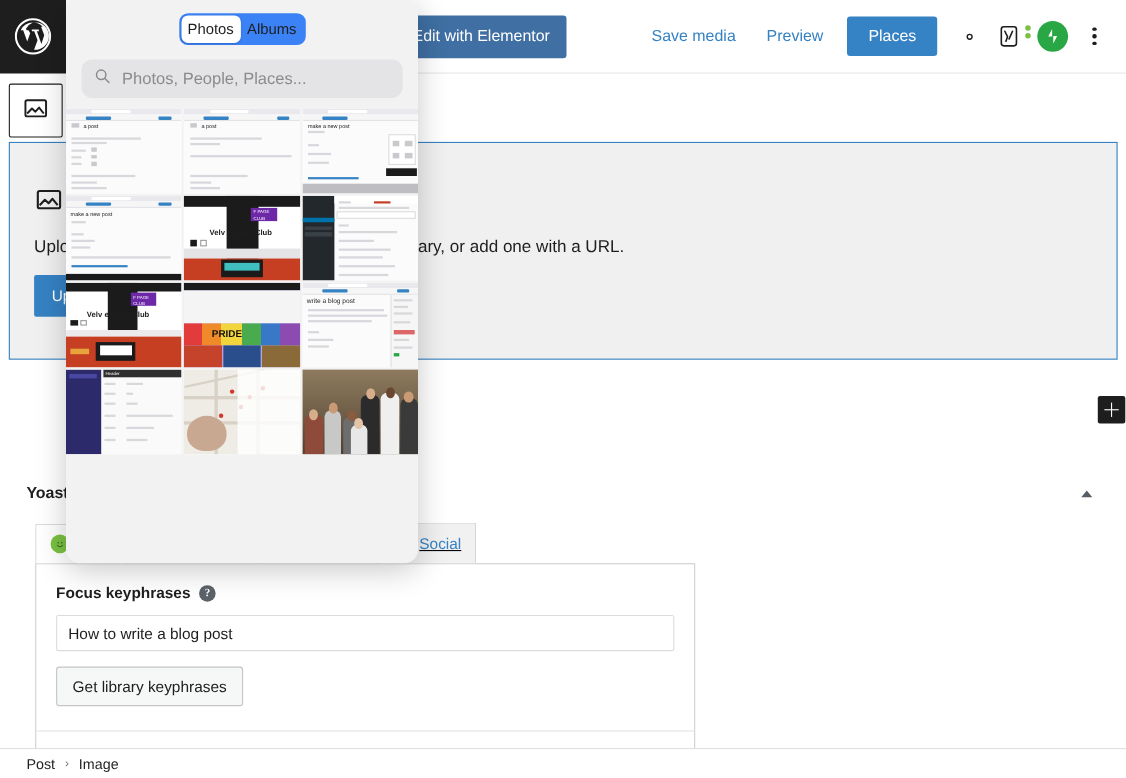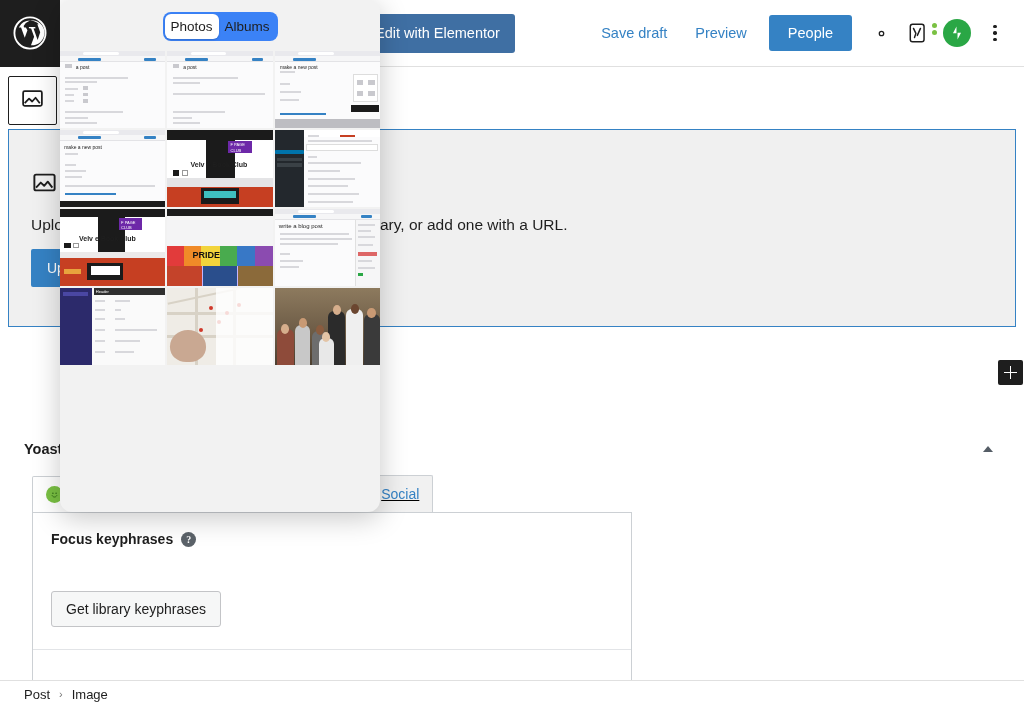--- a/index.html
+++ b/index.html
@@ -431,23 +431,23 @@
     <div class="wp-logo-box">
       <svg width="34" height="34" viewBox="0 0 24 24" aria-hidden="true">
         <circle cx="12" cy="12" r="11" fill="none" stroke="#ffffff" stroke-width="1.3"></circle>
         <path d="M12 3.2a8.8 8.8 0 0 0-7.9 4.9h1.6l2.6 7.2 1.9-5.3-1.1-1.9H7.9l-.4-1A8.8 8.8 0 0 1 12 3.2zm0 0a8.8 8.8 0 0 1 6.2 2.6h-1l2 5.6-1.8 5.5-2.9-8.1 1.5-.1-.4-1h-4.5l.3 1 1.4.1 2.1 5.8-2.2 6.1-.4-.1A8.8 8.8 0 1 0 12 3.2z" fill="#ffffff"></path>
       </svg>
     </div>
     <div class="topbar-left-spacer"></div>
     <button class="elementor-btn">Edit with Elementor</button>
 
     <div class="topbar-right">
-      <button class="link-btn">Save draft</button>
+      <button class="link-btn">Save media</button>
       <button class="link-btn">Preview</button>
-      <button class="publish-btn">People</button>
+      <button class="publish-btn">Places</button>
 
       <button class="icon-btn" title="Settings">
         <svg width="19" height="19" viewBox="0 0 24 24" aria-hidden="true">
           <path fill="#1e1e1e" d="M12 8.4a3.6 3.6 0 1 0 0 7.2 3.6 3.6 0 0 0 0-7.2zm0 5.6a2 2 0 1 1 0-4 2 2 0 0 1 0 4z"></path>
           <path fill="#1e1e1e" d="M20.4 13.3a8.7 8.7 0 0 0 0-2.6l2-1.4-1.9-3.4-2.3 1a8.6 8.6 0 0 0-2.2-1.3L15.6 3H8.4l-.4 2.6c-.8.3-1.5.7-2.2 1.3l-2.3-1L1.6 9.3l2 1.4a8.7 8.7 0 0 0 0 2.6l-2 1.4 1.9 3.4 2.3-1c.7.6 1.4 1 2.2 1.3l.4 2.6h7.2l.4-2.6c.8-.3 1.5-.7 2.2-1.3l2.3 1 1.9-3.4-2-1.4z" opacity="0.0"></path>
         </svg>
       </button>
 
       <button class="icon-btn" title="Yoast SEO">
         <span class="yoast-icon">
@@ -557,39 +557,49 @@
           <span>Social</span>
         </div>
       </div>
 
       <div class="yoast-body">
         <div class="yoast-section">
           <div class="field-label">
             <span>Focus keyphrases</span>
             <span class="help-icon">?</span>
           </div>
+          <input class="text-input" type="text" value="How to write a blog post" style="">
           <br>
           <button class="secondary-btn">Get library keyphrases</button>
         </div>
         <div class="yoast-section tall"></div>
       </div>
     </div>
   </div>
 
   <div class="footer">
     <span class="crumb">Post</span>
     <span class="crumb-sep">›</span>
     <span class="crumb">Image</span>
   </div>
 
   <div class="picker">
     <div class="picker-head">
       <div class="segmented">
         <button class="seg active">Photos</button>
         <button class="seg">Albums</button>
+      </div>
+      <div class="search-wrap">
+        <span>
+          <svg width="16" height="16" viewBox="0 0 24 24" aria-hidden="true">
+            <circle cx="10.5" cy="10.5" r="6.4" fill="none" stroke="#8b8b8f" stroke-width="2"></circle>
+            <path d="M15.3 15.3L21 21" stroke="#8b8b8f" stroke-width="2" stroke-linecap="round"></path>
+          </svg>
+        </span>
+        <input class="search-input" type="text" placeholder="Photos, People, Places..." style="">
       </div>
     </div>
 
     <div class="photo-grid">
 
       <div class="thumb">
         <div class="inner">
             <div class="ss">
           <div class="bar"></div>
               <div class="tab"></div>

